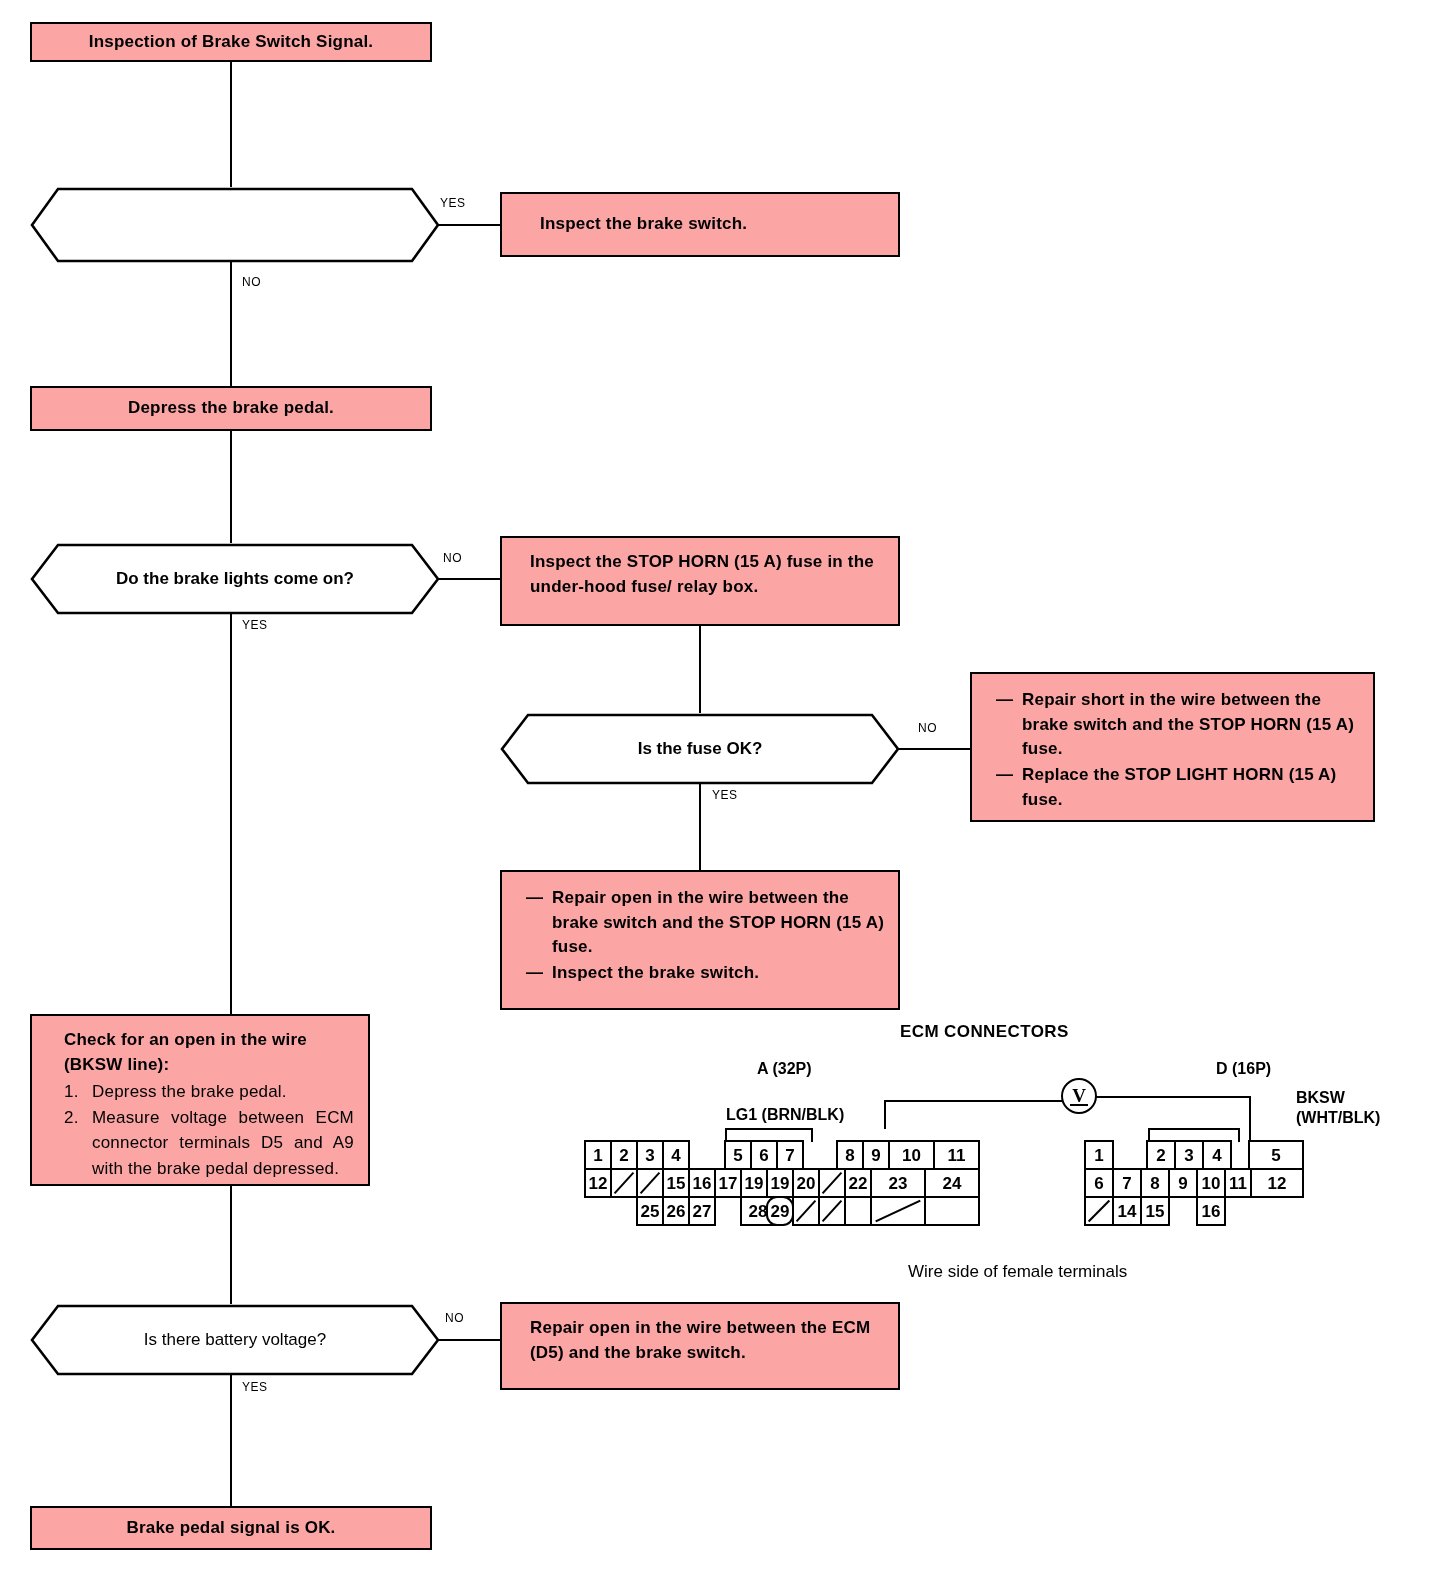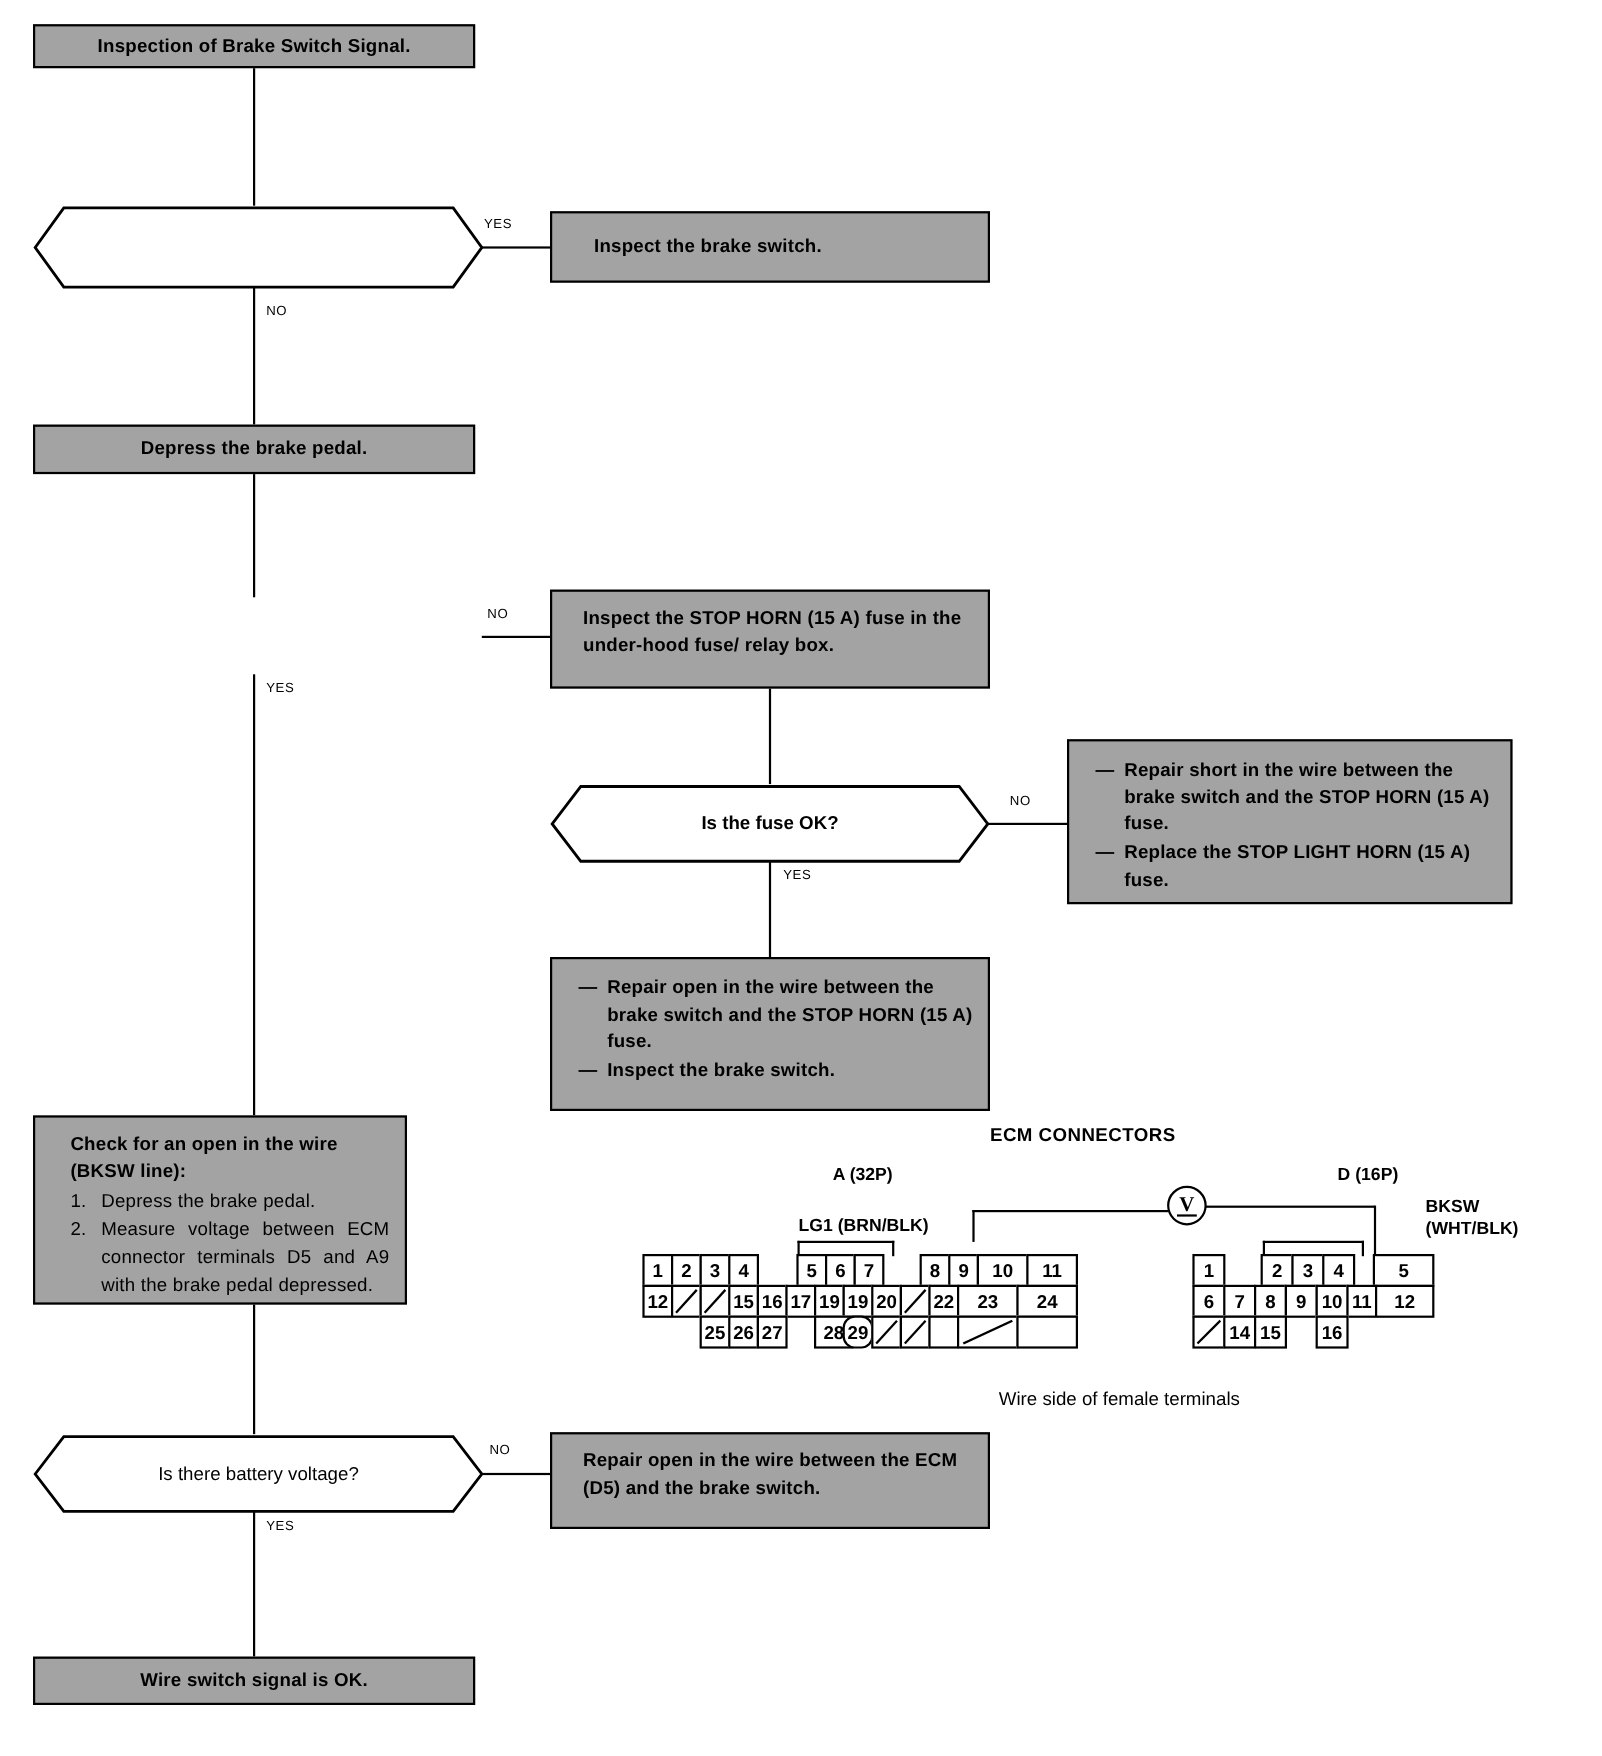--- a/index.html
+++ b/index.html
@@ -15,21 +15,21 @@
     font-family: "Liberation Sans", sans-serif;
     color: #000000;
     overflow: hidden;
   }
 
   
   .box {
     position: absolute;
     border: 2px solid #000;
     box-sizing: border-box;
-    background: #a3a3a3;
+    background: #fca5a5;
     display: flex;
     align-items: center;
   }
   .box .txt {
     padding: 0 12px 0 38px;
     font-size: 17px;
     font-weight: bold;
     line-height: 1.45;
     letter-spacing: .2px;
   }
@@ -194,20 +194,26 @@
 
   <div class="box" style="left:500px; top:192px; width:400px; height:65px;">
     <span class="txt">Inspect the brake switch.</span>
   </div>
 
   <div class="box center" style="left:30px; top:386px; width:402px; height:45px;">
     <span class="txt">Depress the brake pedal.</span>
   </div>
   <div class="vline" style="left:230px; top:431px; height:112px;"></div>
 
+  <div class="decision" style="left:30px; top:543px; width:410px; height:72px;">
+    <svg class="hexsvg" viewBox="0 0 410 72" preserveAspectRatio="none">
+      <polygon points="2,36 28,2 382,2 408,36 382,70 28,70" fill="#ffffff" stroke="#000000" stroke-width="2.6"></polygon>
+    </svg>
+    <span class="txt">Do the brake lights come on?</span>
+  </div>
   <div class="hline" style="left:438px; top:578px; width:65px;"></div>
   <div class="blabel" style="left:443px; top:551px;">NO</div>
   <div class="vline" style="left:230px; top:613px; height:401px;"></div>
   <div class="blabel" style="left:242px; top:618px;">YES</div>
 
   <div class="box topalign" style="left:500px; top:536px; width:400px; height:90px;">
     <span class="txt" style="padding-left:28px; padding-right:10px;">Inspect the STOP HORN (15 A) fuse in the under-hood fuse/ relay box.</span>
   </div>
   <div class="vline" style="left:699px; top:626px; height:87px;"></div>
 
@@ -275,21 +281,21 @@
   <div class="hline" style="left:438px; top:1339px; width:65px;"></div>
   <div class="blabel" style="left:445px; top:1311px;">NO</div>
   <div class="vline" style="left:230px; top:1374px; height:132px;"></div>
   <div class="blabel" style="left:242px; top:1380px;">YES</div>
 
   <div class="box topalign" style="left:500px; top:1302px; width:400px; height:88px;">
     <span class="txt" style="padding-left:28px; padding-right:18px;">Repair open in the wire between the ECM (D5) and the brake switch.</span>
   </div>
 
   <div class="box center" style="left:30px; top:1506px; width:402px; height:44px;">
-    <span class="txt">Wire switch signal is OK.</span>
+    <span class="txt">Brake pedal signal is OK.</span>
   </div>
 
   <div class="ecm-title" style="left:900px; top:1022px;">ECM CONNECTORS</div>
 
   <div class="conn-label" style="left:757px; top:1060px;">A (32P)</div>
   <div class="conn-label" style="left:1216px; top:1060px;">D (16P)</div>
 
   <div class="conn-label" style="left:726px; top:1106px;">LG1 (BRN/BLK)</div>
 
   <div class="wirelabel" style="left:1296px; top:1088px;">

